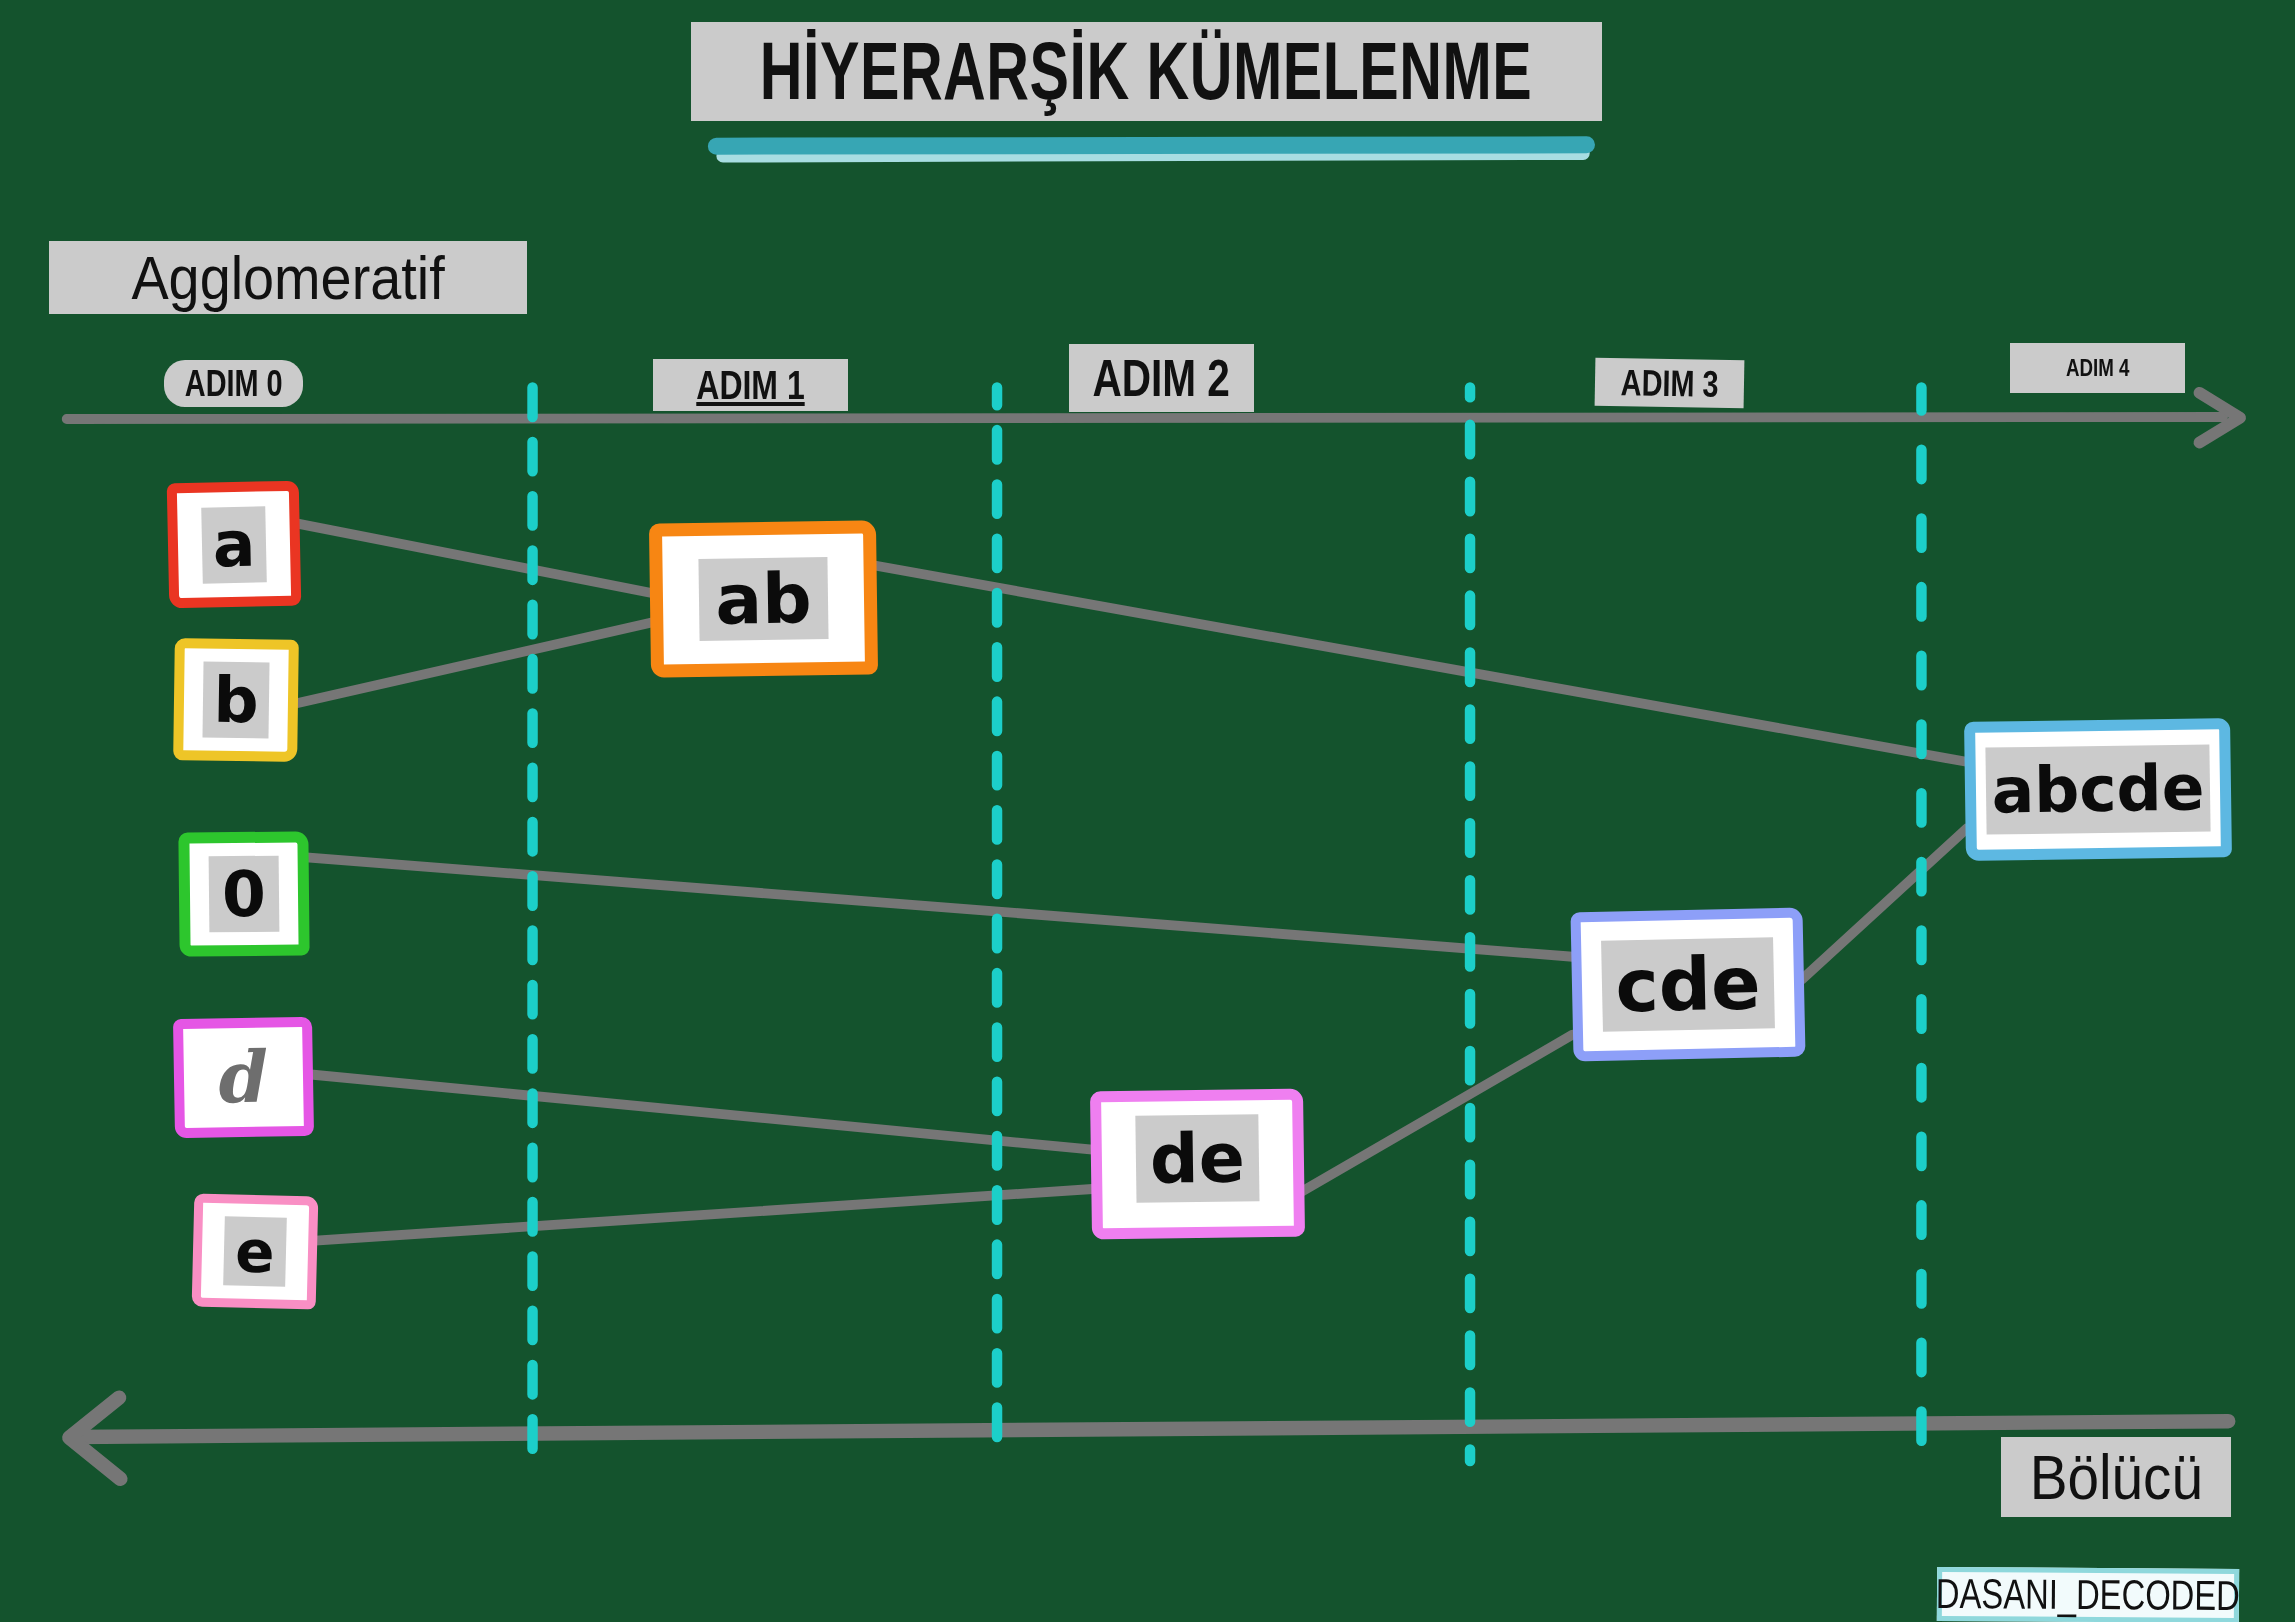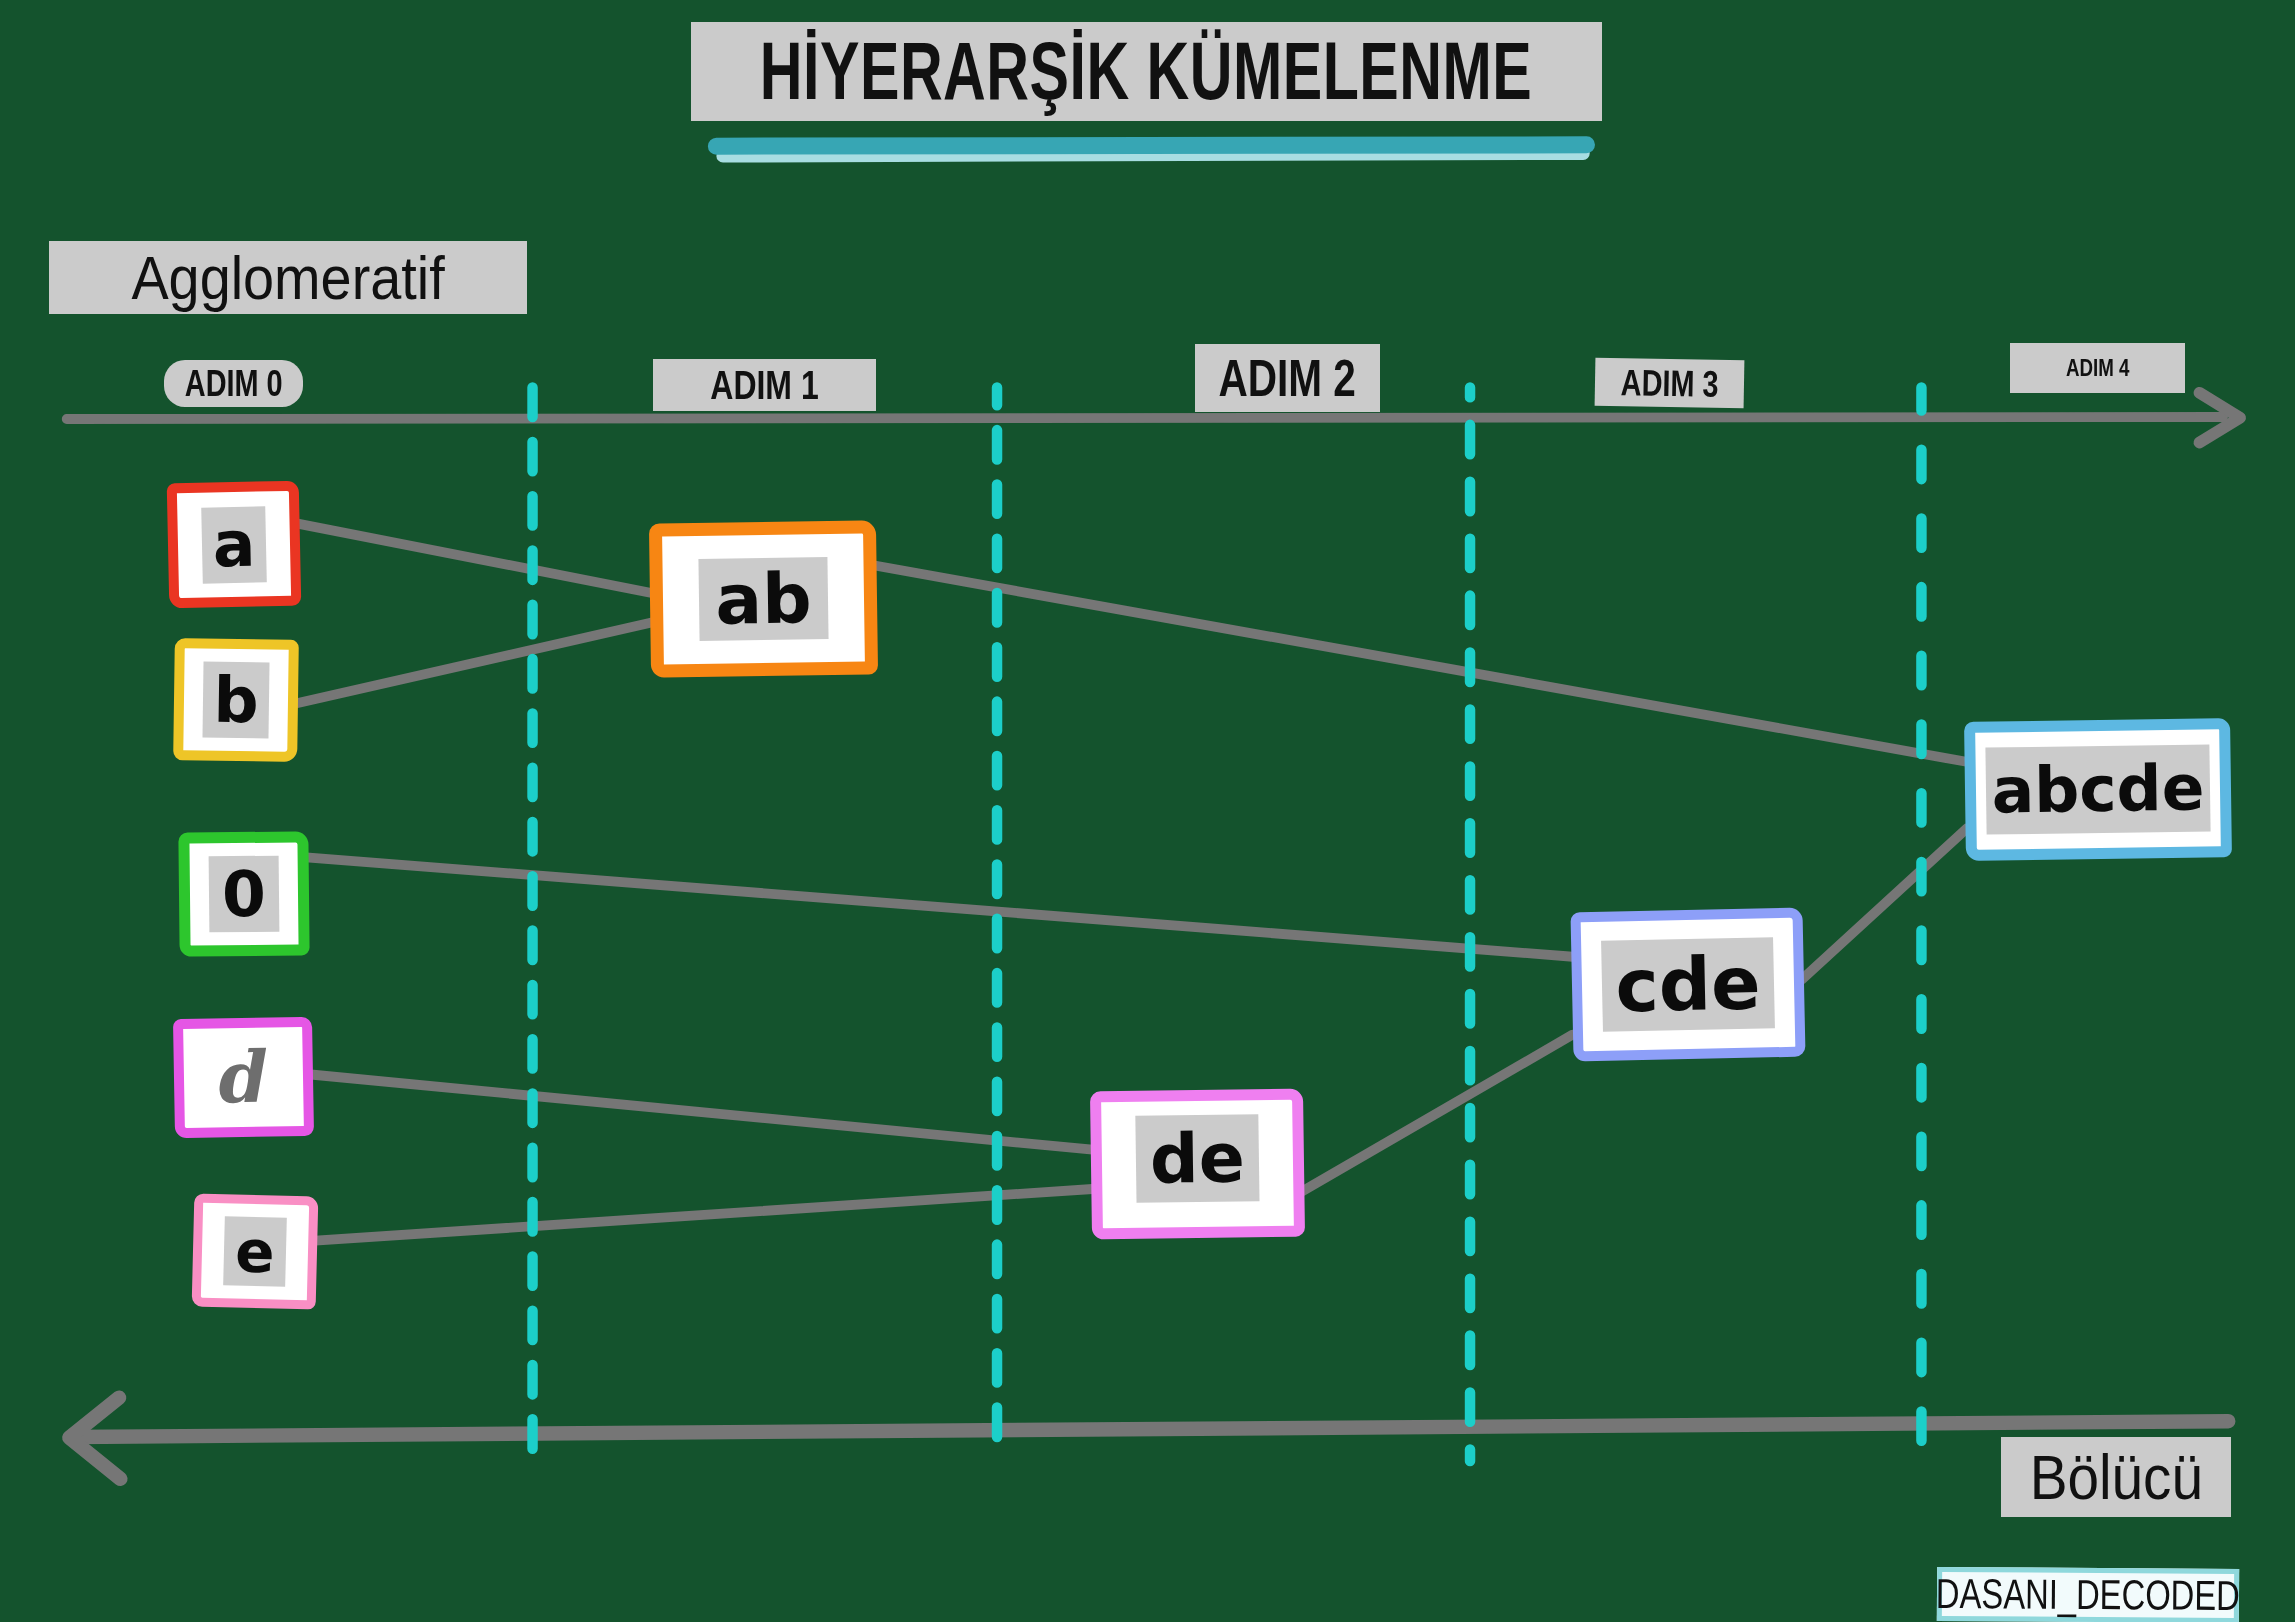--- a/index.html
+++ b/index.html
@@ -87,24 +87,24 @@
     <span class="cond2">Agglomeratif</span>
   </div>
 
   <div class="glabel" style="left:2001px;top:1437px;width:230px;height:80px;font-size:63px;font-weight:normal;">
     <span class="cond2">Bölücü</span>
   </div>
 
   <div class="glabel" style="left:164px;top:360px;width:139px;height:47px;font-size:37px;border-radius:21px;">
     <span class="cond">ADIM 0</span>
   </div>
-  <div class="glabel" style="left:653px;top:359px;width:223px;height:52px;font-size:41px;">
+  <div class="glabel" style="left:653px;top:359px;width:195px;height:52px;font-size:41px;text-decoration:underline;">
     <span class="cond">ADIM 1</span>
   </div>
-  <div class="glabel" style="left:1195px;top:344px;width:185px;height:68px;font-size:52px;">
+  <div class="glabel" style="left:1069px;top:344px;width:185px;height:68px;font-size:52px;">
     <span class="cond">ADIM 2</span>
   </div>
   <div class="glabel" style="left:1595px;top:359px;width:149px;height:48px;font-size:37px;transform:rotate(1deg);">
     <span class="cond">ADIM 3</span>
   </div>
   <div class="glabel" style="left:2010px;top:343px;width:175px;height:50px;font-size:24px;">
     <span class="cond">ADIM 4</span>
   </div>
 
   <div class="node" style="left:168px;top:482px;width:132px;height:125px;border-width:10.5px;border-color:var(--c-a);border-radius:7.9px 11.8px 9.2px 13px;transform:rotate(-1.2deg);">

